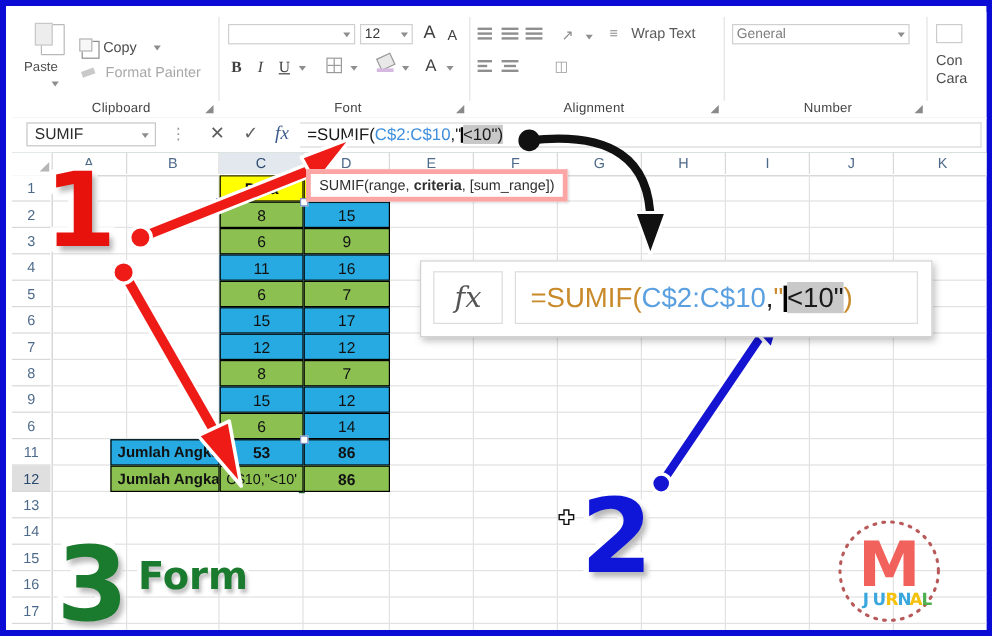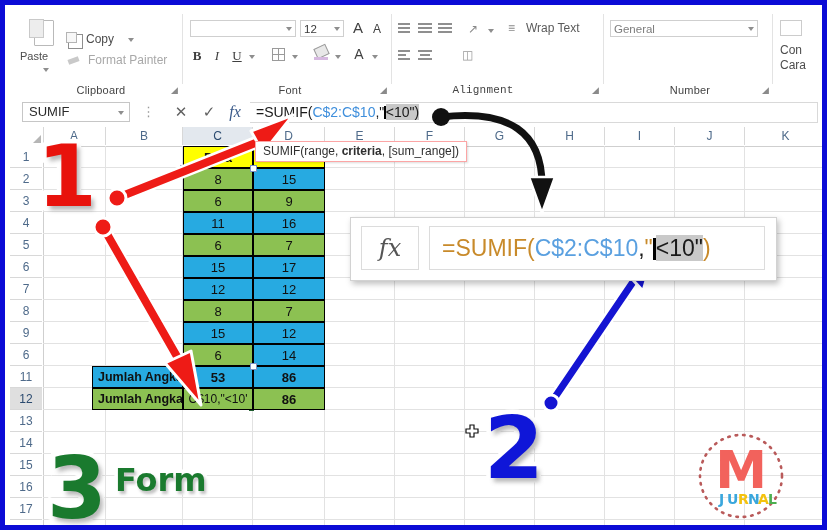--- a/index.html
+++ b/index.html
@@ -182,21 +182,21 @@
   #active-cell{
     position:absolute;box-sizing:border-box;border:2px solid #1f5c2e;
   }
   #active-cell:after{
     content:"";position:absolute;right:-3px;bottom:-3px;width:5px;height:5px;
     background:#1f5c2e;
   }
   
   #tooltip{
     position:absolute;left:250px;top:136px;
-    background:#ffffff;border:1px solid #fca5a5;
+    background:#ffffff;border:4px solid #fca5a5;
     font-size:12px;color:#2f2f2f;padding:2px 7px 3px 7px;
     white-space:nowrap;box-shadow:1px 1px 2px rgba(0,0,0,.14);
     z-index:40;
   }
   #tooltip b{font-weight:bold;}
   
   #callout{
     position:absolute;left:345px;top:212px;width:425px;height:62px;
     background:#ffffff;border:1px solid #d2d2d2;
     box-shadow:2px 3px 6px rgba(0,0,0,.25);
@@ -337,21 +337,21 @@
         <i></i>
         <i style="width:70%"></i>
         <i></i>
       </div>
     <div class="align-ico" style="left:408px;top:40px;width:14px;">
         <i></i>
         <i style="width:70%;margin-left:2px;"></i>
         <i></i>
       </div>
     <div style="position:absolute;left:452px;top:38px;font-size:12px;color:#9a9a9a;">◫</div>
-    <div class="grp-label" style="left:408px;width:130px;font-family:Liberation Mono, monospace;">Alignment</div>
+    <div class="grp-label" style="left:420px;width:130px;">Alignment</div>
     <div class="dlg" style="left:582px;">◢</div>
     <div class="grp-sep" style="left:593px;"></div>
 
     <div class="combo" style="left:600px;top:10px;width:148px;">
       <span>General</span>
       <span class="tri-dn"></span>
     </div>
     <div class="grp-label" style="left:625px;width:110px;">Number</div>
     <div class="dlg" style="left:752px;">◢</div>
     <div class="grp-sep" style="left:762px;"></div>

